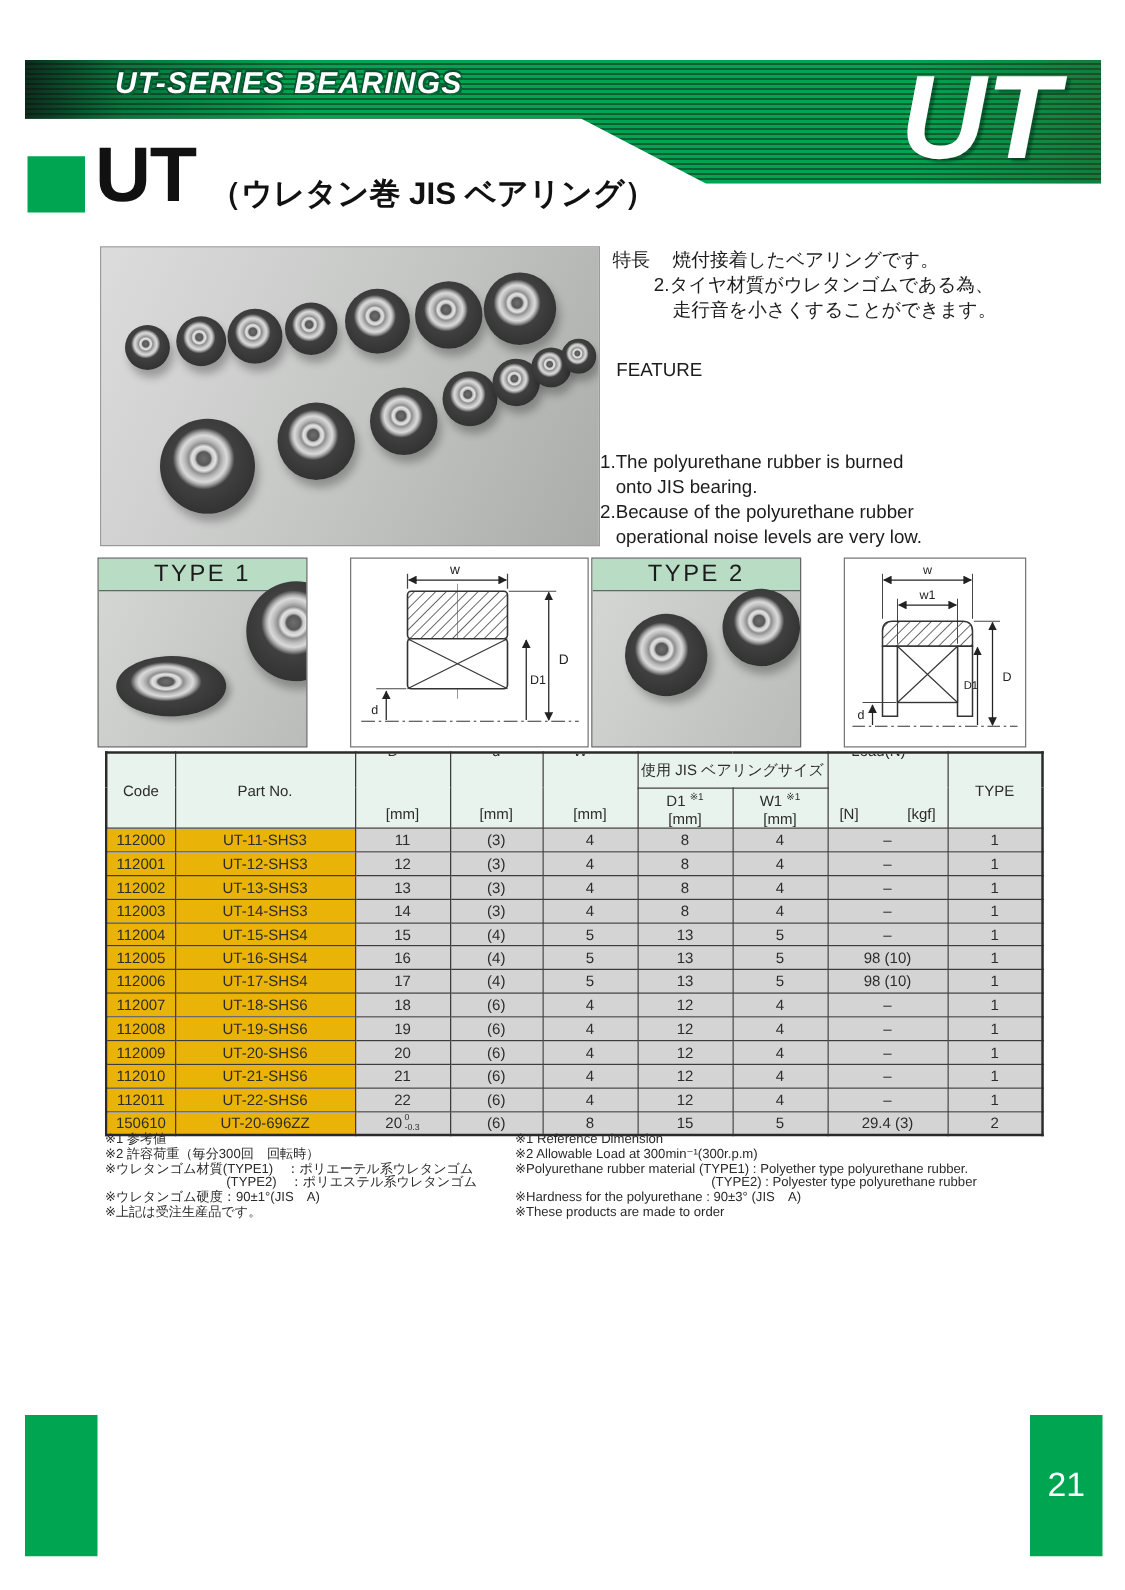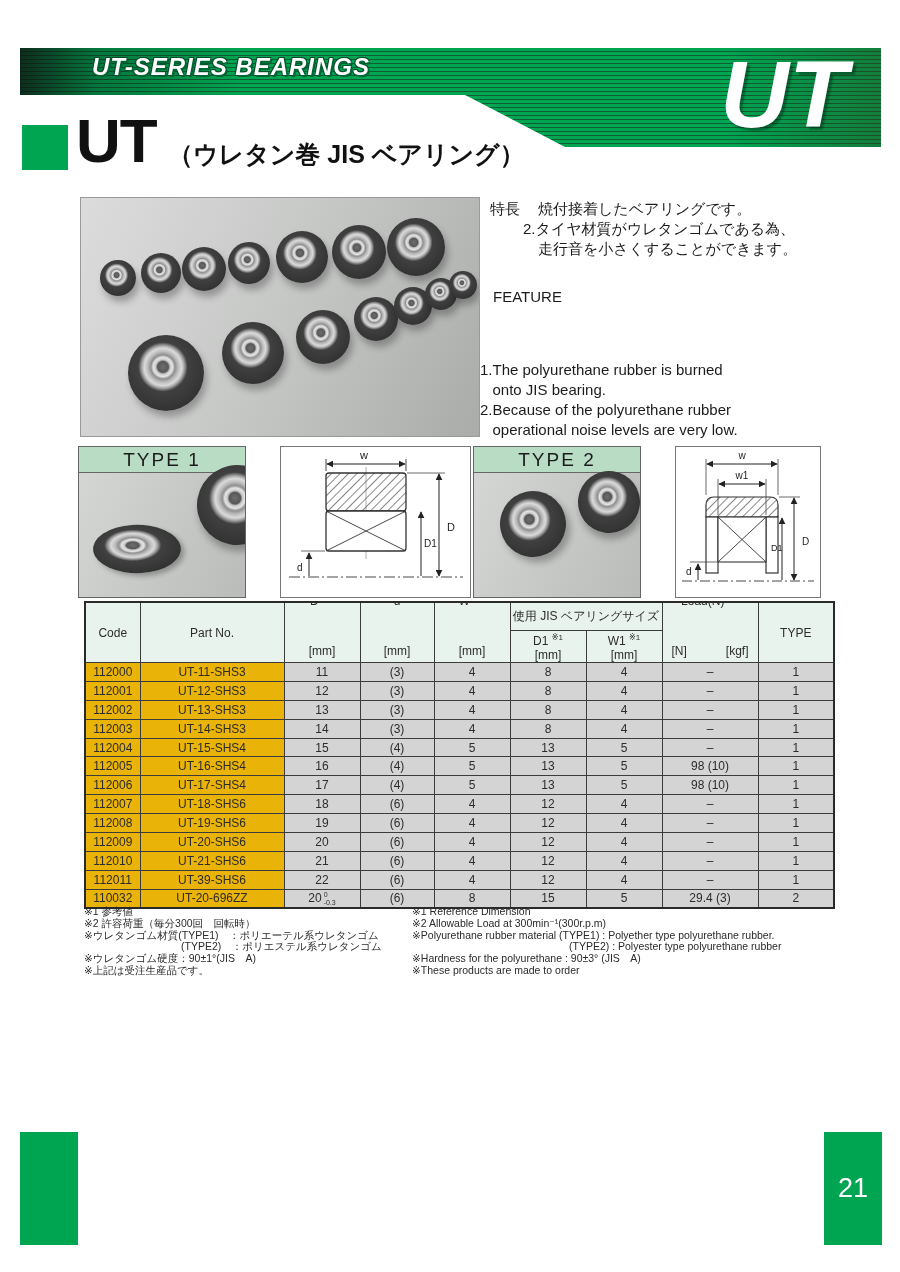--- a/index.html
+++ b/index.html
@@ -423,31 +423,31 @@
         <td data-interactable="false" class="n">21</td>
         <td data-interactable="false" class="n">(6)</td>
         <td data-interactable="false" class="n">4</td>
         <td data-interactable="false" class="n">12</td>
         <td data-interactable="false" class="n">4</td>
         <td data-interactable="false" class="n">–</td>
         <td data-interactable="false" class="n">1</td>
       </tr>
       <tr data-interactable="false">
         <td data-interactable="false" class="g">112011</td>
-        <td data-interactable="false" class="g">UT-39-SHS6</td>
+        <td data-interactable="false" class="g">UT-22-SHS6</td>
         <td data-interactable="false" class="n">22</td>
         <td data-interactable="false" class="n">(6)</td>
         <td data-interactable="false" class="n">4</td>
         <td data-interactable="false" class="n">12</td>
         <td data-interactable="false" class="n">4</td>
         <td data-interactable="false" class="n">–</td>
         <td data-interactable="false" class="n">1</td>
       </tr>
       <tr data-interactable="false">
-        <td data-interactable="false" class="g">110032</td>
+        <td data-interactable="false" class="g">150610</td>
         <td data-interactable="false" class="g">UT-20-696ZZ</td>
         <td data-interactable="false" class="n"><span>20</span><span class="tol">
             <span>0</span>
             <span>-0.3</span>
           </span></td>
         <td data-interactable="false" class="n">(6)</td>
         <td data-interactable="false" class="n">8</td>
         <td data-interactable="false" class="n">15</td>
         <td data-interactable="false" class="n">5</td>
         <td data-interactable="false" class="n">29.4 (3)</td>

